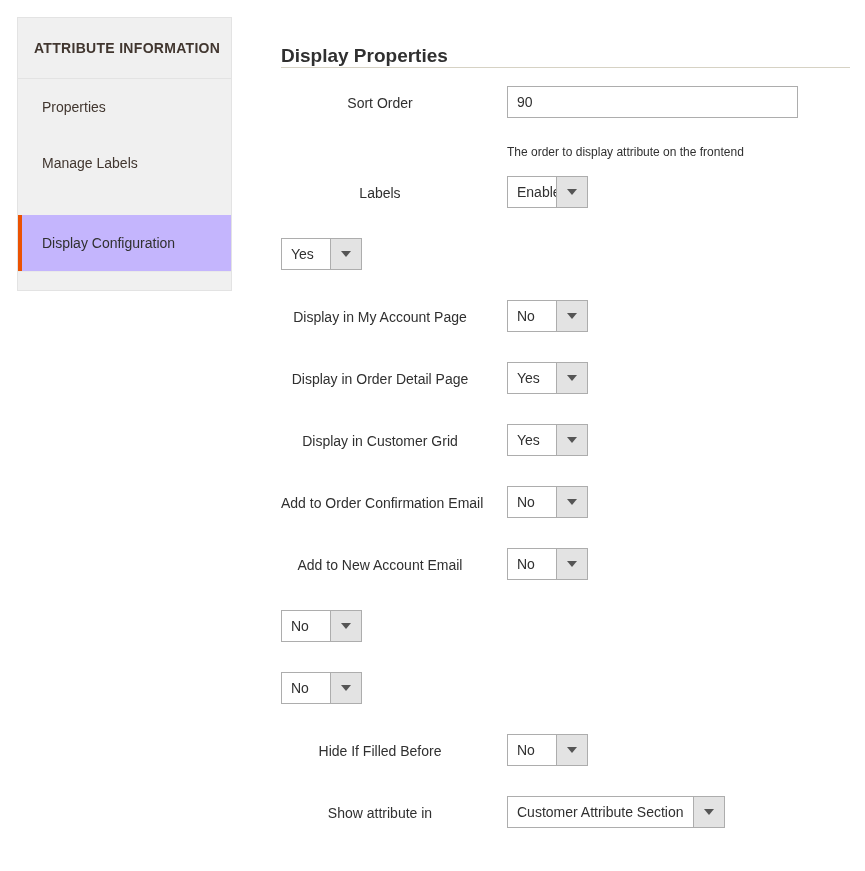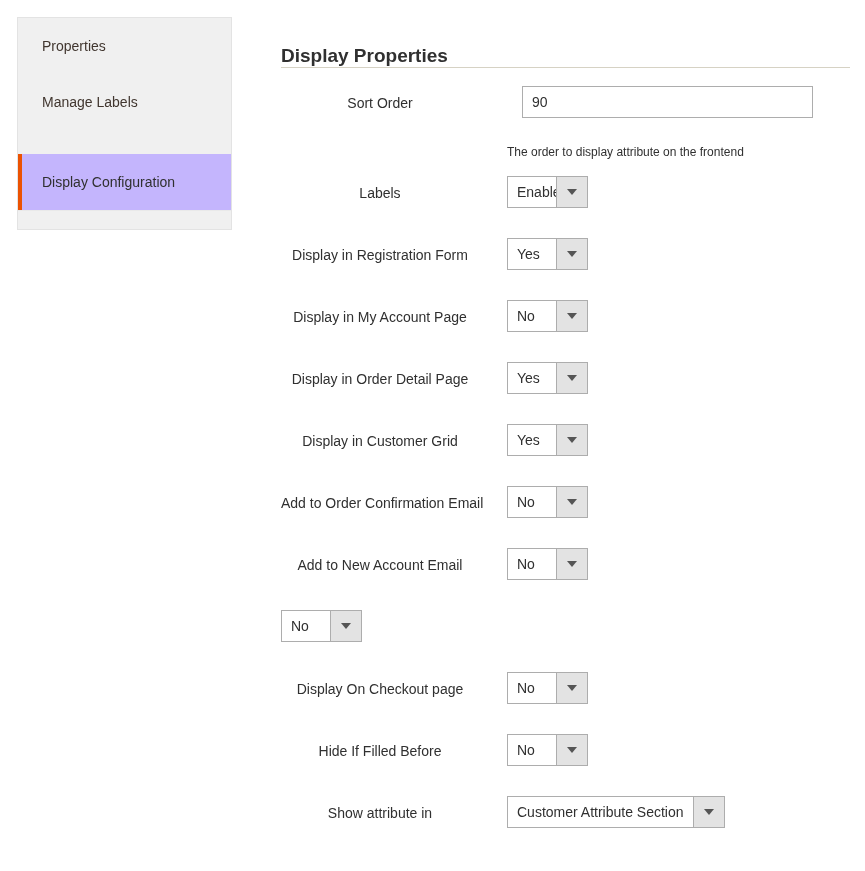--- a/index.html
+++ b/index.html
@@ -116,21 +116,20 @@
     height: 32px;
     box-sizing: border-box;
     border: 1px solid #adadad;
     background: #ffffff;
     font-family: "Liberation Sans", sans-serif;
     font-size: 14px;
     color: #303030;
     padding: 0 9px;
     outline: none;
     display: block;
-    margin-left: 15px;
   }
   .field-note {
     font-size: 12px;
     color: #303030;
     margin-top: 26px;
     line-height: 16px;
   }
 
   
   .select {
@@ -170,20 +169,21 @@
     border-right: 5px solid transparent;
     border-top: 6px solid #555555;
   }
 </style>
 </head>
 <body>
 
 <div class="page">
 
   <div class="sidebar">
+    <div class="sidebar-header">ATTRIBUTE INFORMATION</div>
     <div class="sidebar-items">
       <div class="sidebar-item">
         <span>Properties</span>
       </div>
       <div class="sidebar-item">
         <span>Manage Labels</span>
       </div>
       <div class="sidebar-item active">
         <span>Display Configuration</span>
       </div>
@@ -211,21 +211,20 @@
           <div class="select w-small">
             <div class="sel-value">Enable</div>
             <div class="sel-arrow">
               <span class="caret"></span>
             </div>
           </div>
         </div>
       </div>
 
       <div class="field-row">
-        <div class="field-label">Display in Registration Form</div>
         <div class="field-control">
           <div class="select w-small">
             <div class="sel-value">Yes</div>
             <div class="sel-arrow">
               <span class="caret"></span>
             </div>
           </div>
         </div>
       </div>
 
@@ -294,21 +293,20 @@
           <div class="select w-small">
             <div class="sel-value">No</div>
             <div class="sel-arrow">
               <span class="caret"></span>
             </div>
           </div>
         </div>
       </div>
 
       <div class="field-row">
-        <div class="field-label">Display On Checkout page</div>
         <div class="field-control">
           <div class="select w-small">
             <div class="sel-value">No</div>
             <div class="sel-arrow">
               <span class="caret"></span>
             </div>
           </div>
         </div>
       </div>
 

